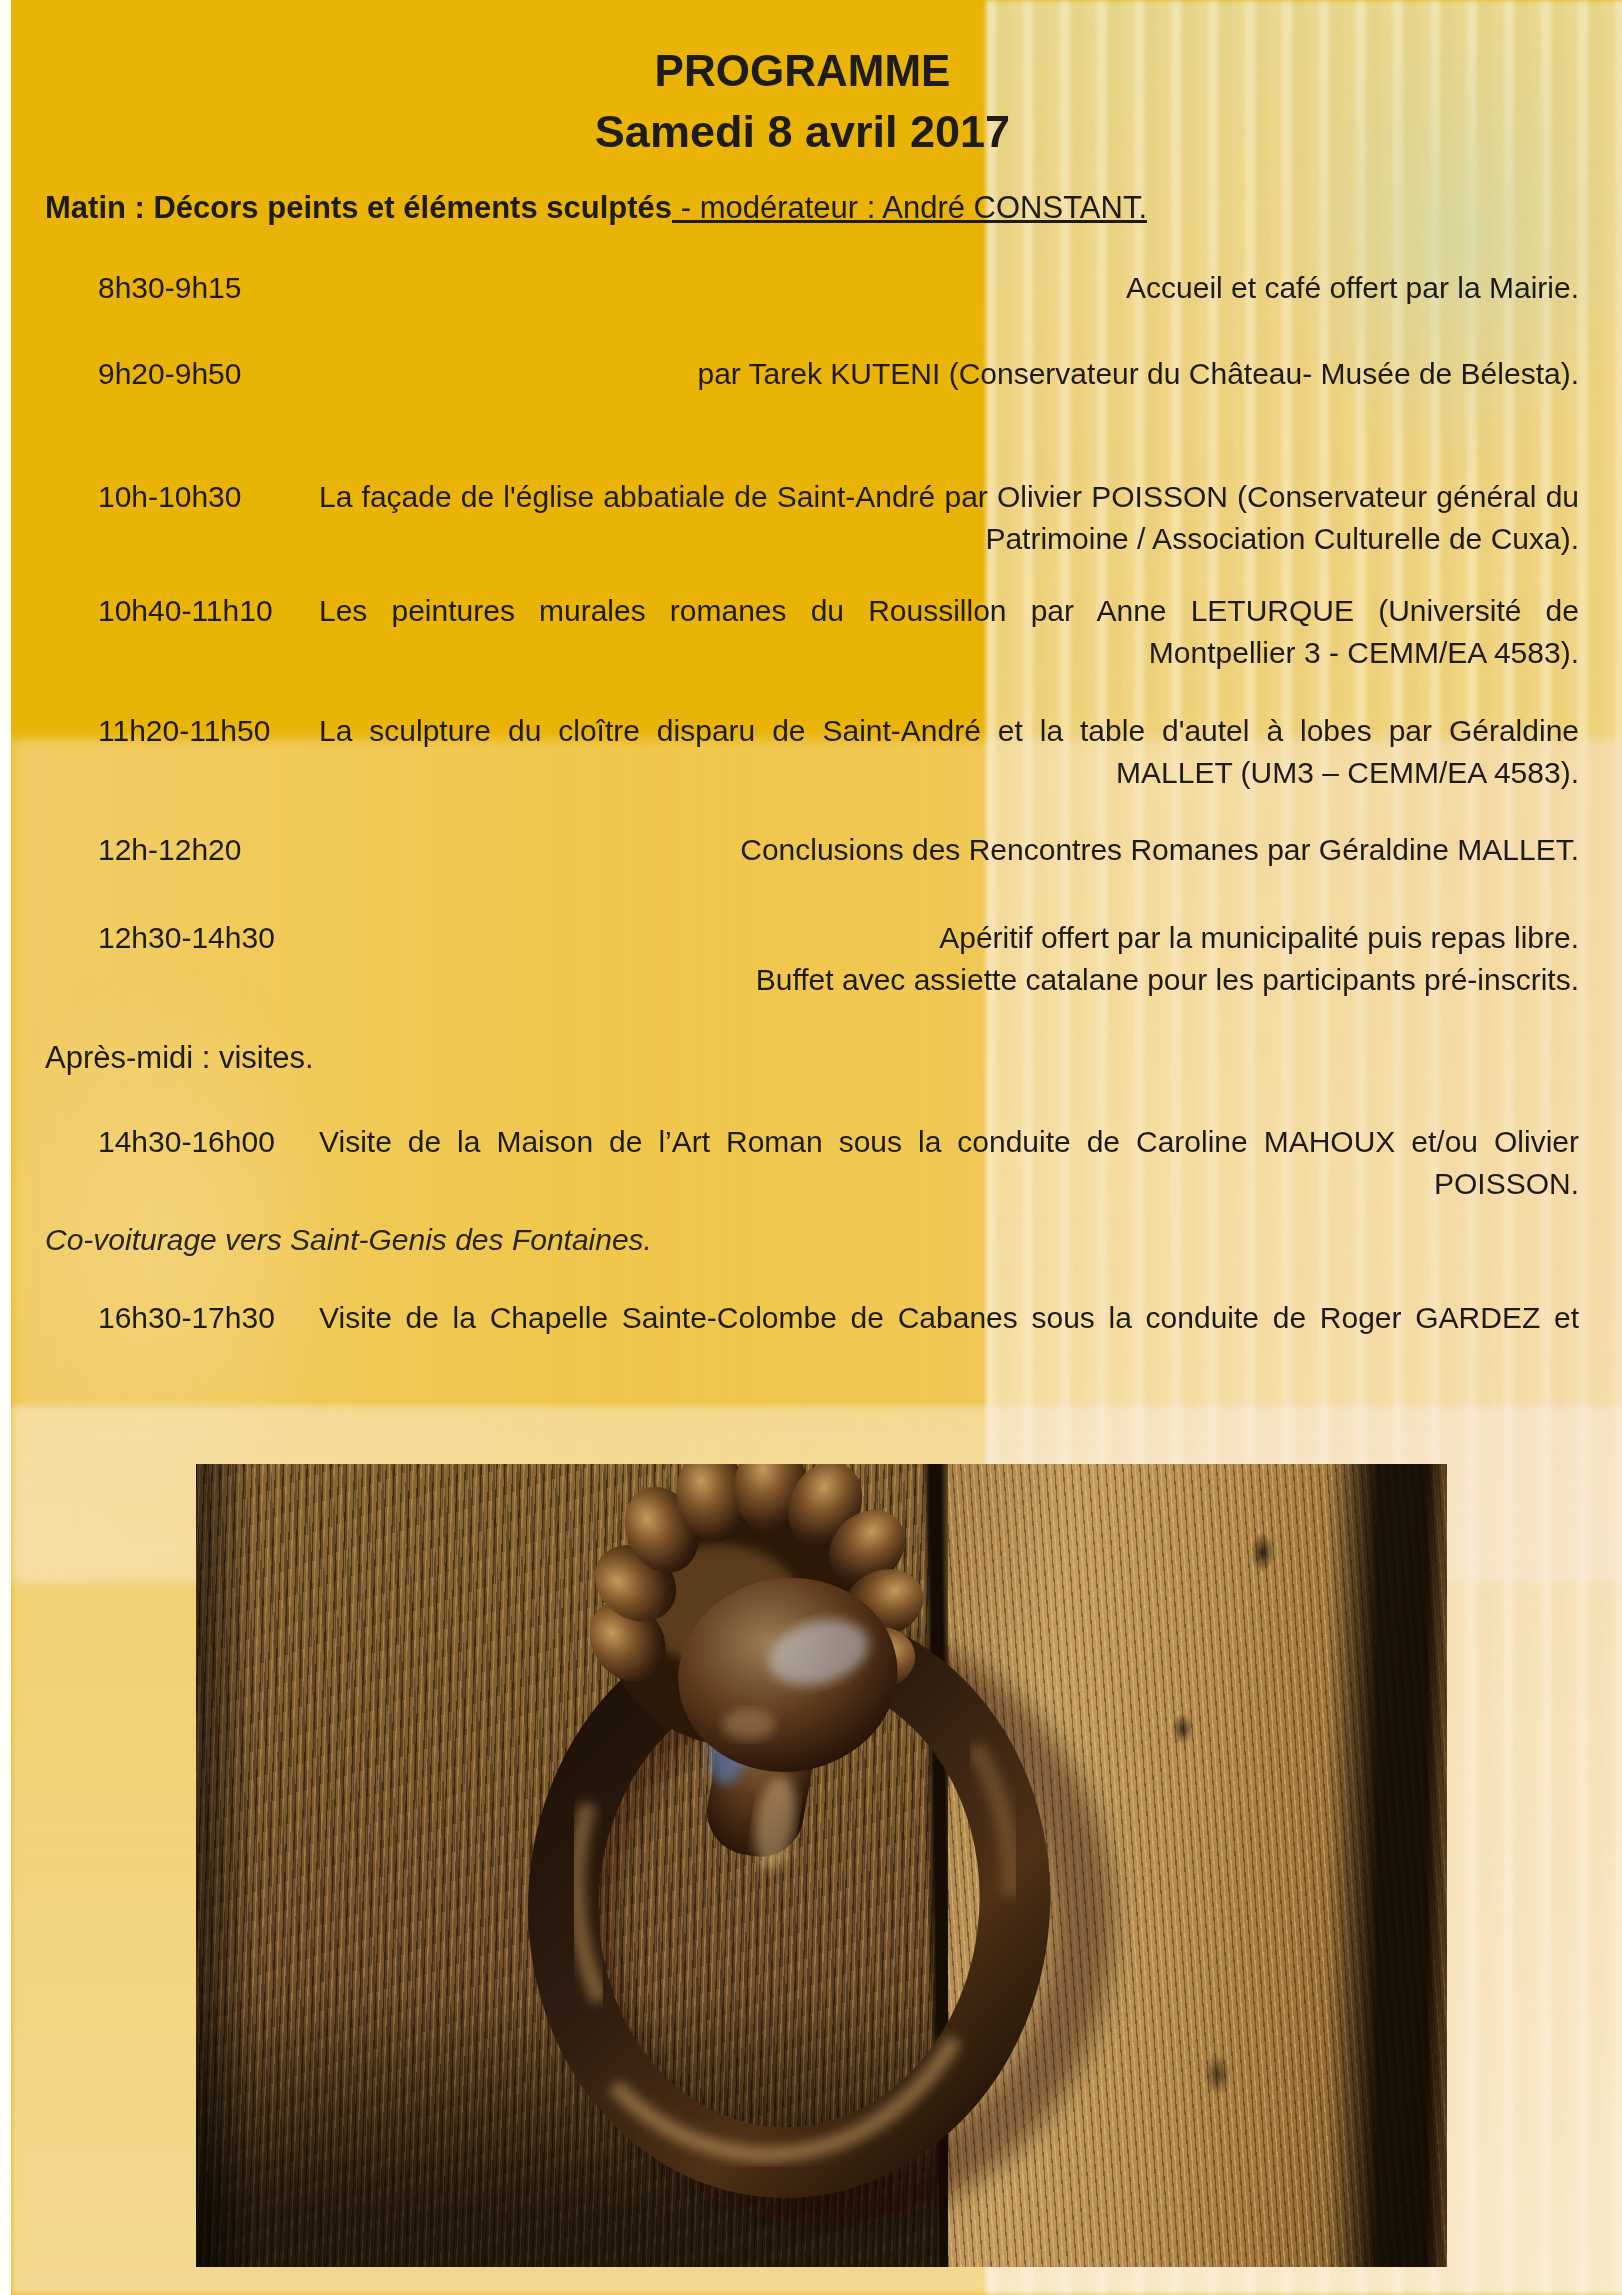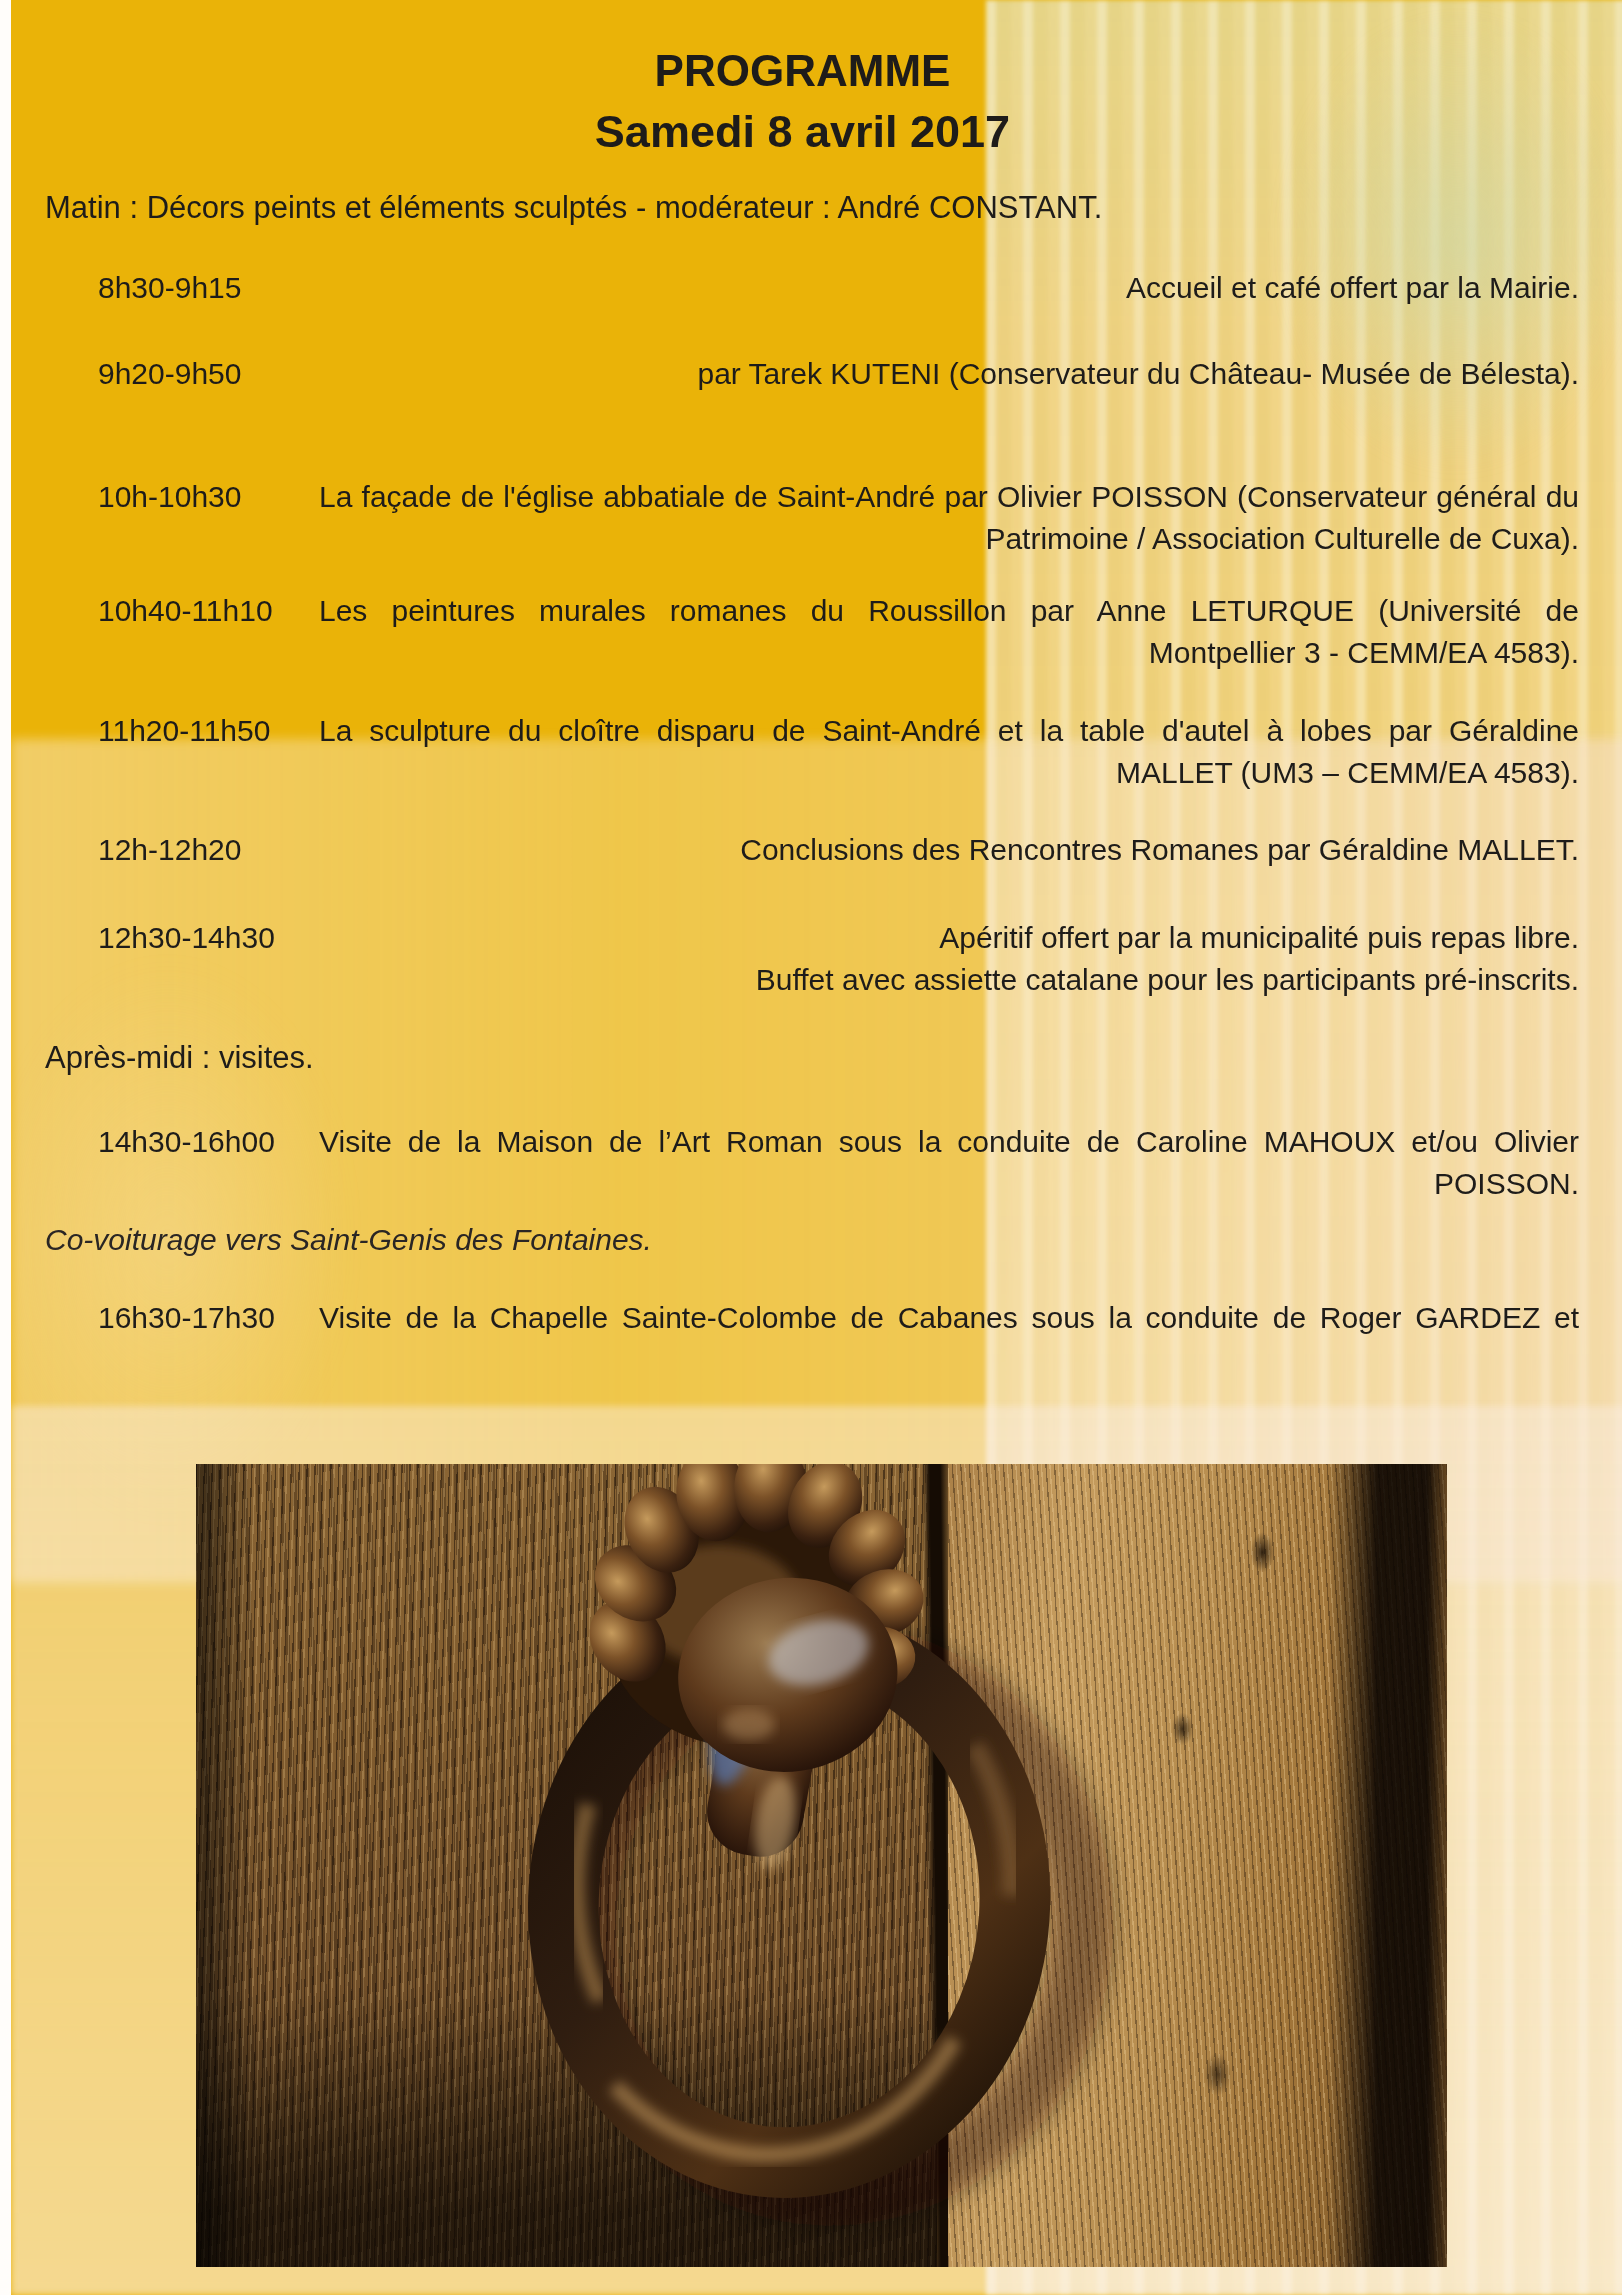--- a/index.html
+++ b/index.html
@@ -22,22 +22,22 @@
     background:radial-gradient(closest-side, rgba(247,221,156,.42), rgba(247,221,156,0) 74%);filter:blur(10.5px);}
   .bg-bottom{left:0;top:1406px;width:1622px;height:889px;
     background:linear-gradient(180deg, rgba(250,238,228,.45), rgba(252,242,235,.6));filter:blur(3.3px);}
 
   
   .content{position:absolute;left:0;top:0;width:1622px;height:2295px;z-index:2;}
   .title-block{position:absolute;left:0;top:0;width:1583px;text-align:center;}
   .title1{position:absolute;left:0;top:46px;width:100%;font-size:44px;font-weight:bold;letter-spacing:0;}
   .title2{position:absolute;left:0;top:106px;width:100%;font-size:45px;font-weight:bold;}
   .h-section{position:absolute;left:34px;font-size:31px;line-height:39px;}
-  .h-section b{font-weight:normal;}
-  .h-section .rest{font-weight:normal;font-size:31px;}
+  .h-section b{font-weight:bold;}
+  .h-section .rest{font-weight:normal;font-size:31px;text-decoration:underline;}
   .note-italic{position:absolute;left:34px;font-size:30px;font-style:italic;color:#2a2624;}
   .row{position:absolute;left:0;width:1622px;}
   .time{position:absolute;left:87px;top:0;width:216px;font-size:30px;line-height:42px;white-space:nowrap;}
   .desc{position:absolute;left:308px;top:0;width:1260px;font-size:30px;line-height:42px;}
   .desc p{margin:0;text-align:right;}
   .desc p.j{text-align:justify;text-align-last:justify;}
 
   
   .photo{position:absolute;left:185px;top:1464px;width:1251px;height:803px;overflow:hidden;z-index:2;
     box-shadow:inset 0 0 92px rgba(40,22,8,.38);background:#6f5128;}

